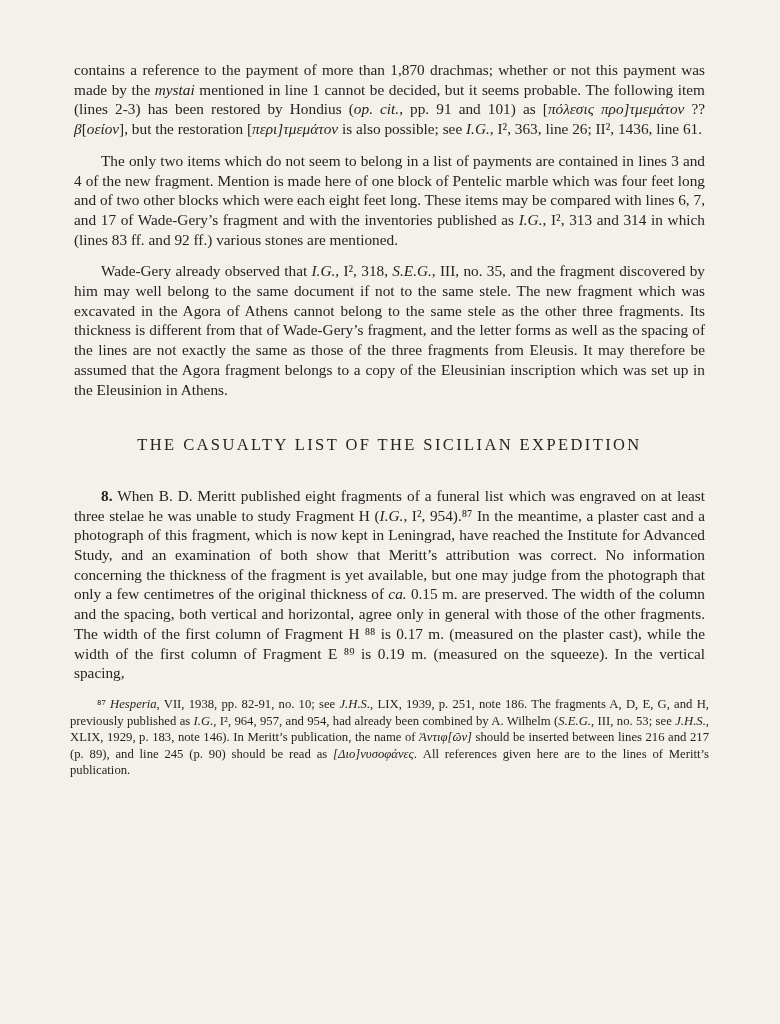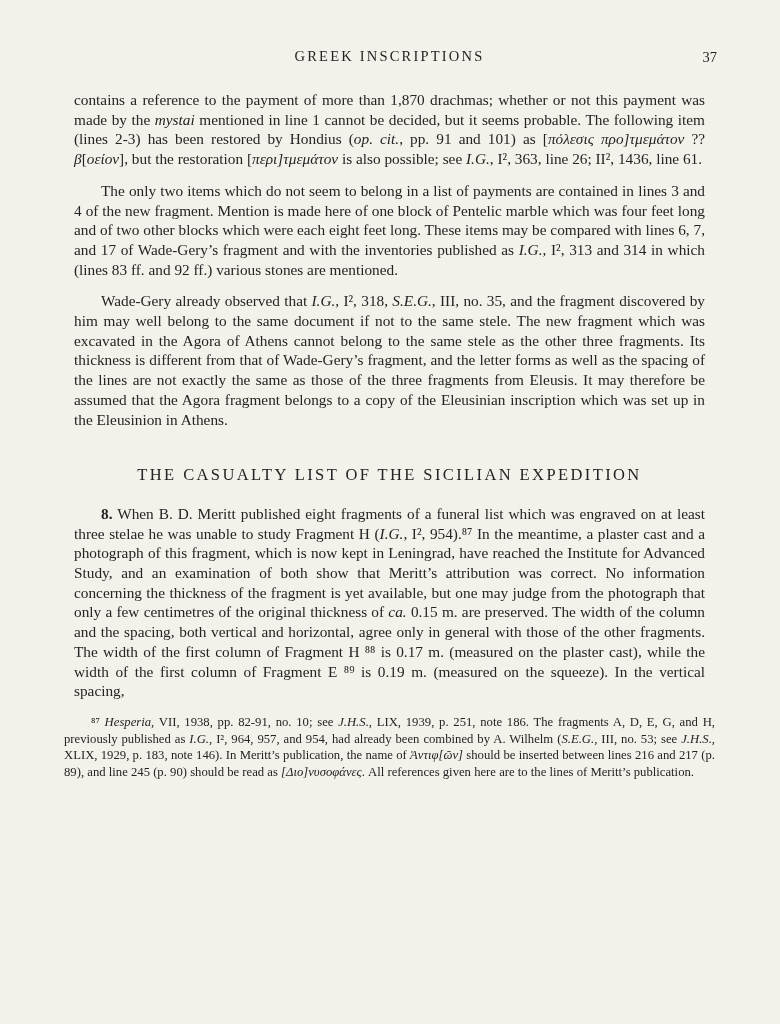--- a/index.html
+++ b/index.html
@@ -43,43 +43,39 @@
     text-align: justify;
   }
   p.para { margin: 12px; }
   p.para.indent { text-indent: 27px; }
 
   .section-heading {
     font-weight: 400;
     font-size: 16.5px;
     letter-spacing: 2.4px;
     text-align: center;
-    margin: 36px 0 19px 0;
+    margin: 36px 0 31px 0;
   }
 
   .footnotes {
     margin-top: 13px;
     font-size: 12.7px;
     line-height: 16.6px;
     text-align: justify;
   }
-  .footnote { margin: 2px; text-indent: 27px; }
+  .footnote { margin: 8px; text-indent: 27px; }
 
   .seg-i { font-style: italic; }
   .seg-b { font-weight: bold; }
 </style>
 </head>
 <body>
 
 <div class="page">
 
-  <header class="page-header">
-    <span class="running-title">GREEK INSCRIPTIONS</span>
-    <span class="page-number">37</span>
-  </header>
 
   <main class="body-text">
 
     <p class="para"><span>contains a reference to the payment of more than 1,870 drachmas; whether or not this payment was made by the </span><span class="seg-i">mystai</span><span> mentioned in line 1 cannot be decided, but it seems probable. The following item (lines 2-3) has been restored by Hondius (</span><span class="seg-i">op. cit.</span><span>, pp. 91 and 101) as [</span><span class="seg-i">πόλεσις προ]τμεμάτον</span><span> ?? </span><span class="seg-i">β</span><span>[</span><span class="seg-i">οείον</span><span>], but the restoration [</span><span class="seg-i">περι]τμεμάτον</span><span> is also possible; see </span><span class="seg-i">I.G.</span><span>, I², 363, line 26; II², 1436, line 61.</span></p>
 
     <p class="para indent"><span>The only two items which do not seem to belong in a list of payments are contained in lines 3 and 4 of the new fragment. Mention is made here of one block of Pentelic marble which was four feet long and of two other blocks which were each eight feet long. These items may be compared with lines 6, 7, and 17 of Wade-Gery’s fragment and with the inventories published as </span><span class="seg-i">I.G.</span><span>, I², 313 and 314 in which (lines 83 ff. and 92 ff.) various stones are mentioned.</span></p>
 
     <p class="para indent"><span>Wade-Gery already observed that </span><span class="seg-i">I.G.</span><span>, I², 318, </span><span class="seg-i">S.E.G.</span><span>, III, no. 35, and the fragment discovered by him may well belong to the same document if not to the same stele. The new fragment which was excavated in the Agora of Athens cannot belong to the same stele as the other three fragments. Its thickness is different from that of Wade-Gery’s fragment, and the letter forms as well as the spacing of the lines are not exactly the same as those of the three fragments from Eleusis. It may therefore be assumed that the Agora fragment belongs to a copy of the Eleusinian inscription which was set up in the Eleusinion in Athens.</span></p>
 
     <h2 class="section-heading">THE CASUALTY LIST OF THE SICILIAN EXPEDITION</h2>

